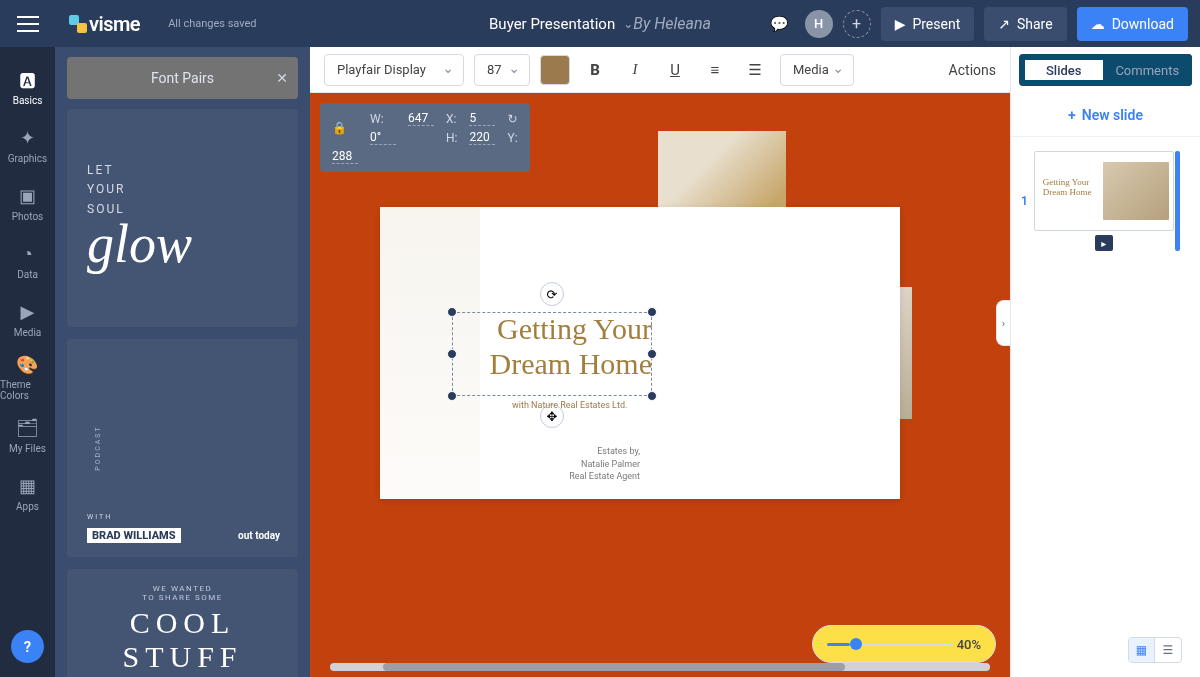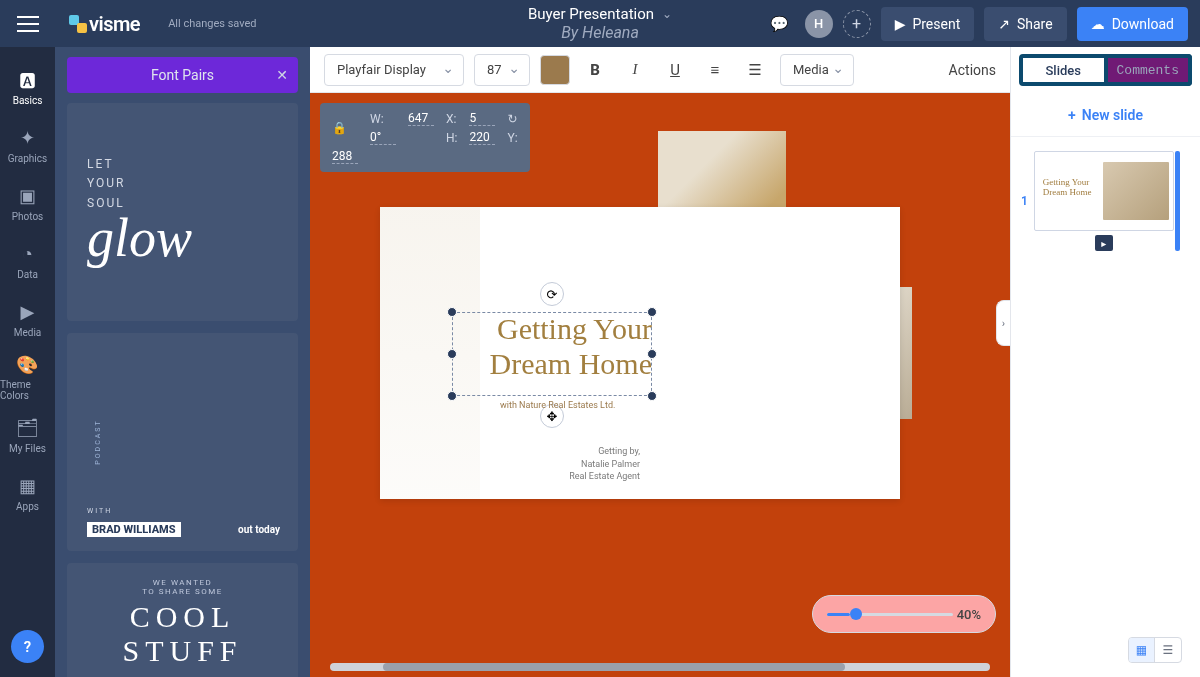--- a/index.html
+++ b/index.html
@@ -9,21 +9,21 @@
 .topbar { height: 47px; background: #2a3c5b; display: flex; align-items: center; color: #fff; }
 .hamburger { width: 55px; height: 47px; display: flex; align-items: center; justify-content: center; cursor: pointer; }
 .hamburger-lines { display: flex; flex-direction: column; gap: 5px; }
 .hamburger-lines span { width: 22px; height: 2px; background: #fff; }
 .logo { display: flex; align-items: center; margin-left: 12px; }
 .logo-icon { width: 22px; height: 22px; position: relative; }
 .logo-icon::before { content: ''; position: absolute; width: 10px; height: 10px; background: #5fc9e8; border-radius: 2px; top: 2px; left: 2px; }
 .logo-icon::after { content: ''; position: absolute; width: 10px; height: 10px; background: #f6c244; border-radius: 2px; bottom: 2px; right: 2px; }
 .logo-text { font-size: 20px; font-weight: 600; letter-spacing: -0.5px; }
 .save-status { margin-left: 28px; font-size: 11px; color: #a0abc0; }
-.doc-center { position: absolute; left: 50%; transform: translateX(-50%); text-align: center; display: flex; flex-direction: column; align-items: center; }
+.doc-center { position: absolute; left: 50%; transform: translateX(-50%); text-align: center; display: flex; flex-direction: row; align-items: center; }
 .doc-center-row { display: flex; align-items: center; gap: 8px; }
 .doc-title { font-size: 15px; font-weight: 400; color: #fff; }
 .doc-author { font-size: 16px; color: #a0abc0; font-style: italic; }
 .doc-chevron { font-size: 12px; color: #a0abc0; }
 .top-right { margin-left: auto; display: flex; align-items: center; gap: 10px; padding-right: 12px; }
 .ic-btn { width: 30px; height: 30px; display: flex; align-items: center; justify-content: center; color: #cfd6e4; cursor: pointer; font-size: 15px; }
 .avatar { width: 28px; height: 28px; border-radius: 50%; background: #8a94a7; color: #fff; display: flex; align-items: center; justify-content: center; font-size: 13px; font-weight: 500; }
 .plus-circle { width: 28px; height: 28px; border: 1px dashed #8a94a7; border-radius: 50%; display: flex; align-items: center; justify-content: center; color: #cfd6e4; cursor: pointer; }
 .btn { height: 34px; padding: 0 14px; border-radius: 4px; display: flex; align-items: center; gap: 7px; font-size: 14px; cursor: pointer; color: #fff; }
 .btn-dark { background: #3a4d6f; }
@@ -31,42 +31,42 @@
 
 
 .left-rail { position: absolute; left: 0; top: 47px; width: 55px; height: 630px; background: #222c41; display: flex; flex-direction: column; align-items: center; padding-top: 12px; gap: 2px; }
 .rail-item { width: 55px; height: 56px; display: flex; flex-direction: column; align-items: center; justify-content: center; gap: 4px; color: #9aa5ba; cursor: pointer; font-size: 10px; }
 .rail-item.active { color: #fff; }
 .rail-item .ri-icon { width: 22px; height: 22px; display: flex; align-items: center; justify-content: center; font-size: 18px; }
 .help-bubble { position: absolute; bottom: 14px; left: 11px; width: 33px; height: 33px; border-radius: 50%; background: #3b82f6; color: #fff; display: flex; align-items: center; justify-content: center; font-size: 15px; font-weight: 600; cursor: pointer; }
 
 
 .side-panel { position: absolute; left: 55px; top: 47px; width: 255px; height: 630px; background: #3a4d6f; overflow: hidden; }
-.panel-header { margin: 10px 12px; height: 36px; background: #6d28d9; border-radius: 4px; display: flex; align-items: center; justify-content: center; position: relative; color: #dfe4ee; font-size: 14px; }
+.panel-header { margin: 10px 12px; height: 42px; background: #737373; border-radius: 4px; display: flex; align-items: center; justify-content: center; position: relative; color: #dfe4ee; font-size: 14px; }
 .panel-close { position: absolute; right: 10px; color: #cfd6e4; cursor: pointer; font-size: 14px; }
 .cards { padding: 0 12px; display: flex; flex-direction: column; gap: 12px; }
 .card { background: #445574; border-radius: 4px; height: 218px; padding: 24px 20px; color: #fff; cursor: pointer; display: flex; flex-direction: column; justify-content: center; }
 .card1-top { font-size: 12px; letter-spacing: 2px; line-height: 1.6; text-align: left; color: #d4d9e4; }
 .card1-script { font-family: 'Brush Script MT', cursive; font-size: 54px; font-style: italic; margin-top: -6px; color: #fff; }
 .card2 { justify-content: flex-start; position: relative; }
 .card2-title { font-size: 21px; font-weight: 800; line-height: 1.2; margin-top: 16px; }
 .card2-left { position: absolute; left: 8px; top: 50%; transform: translateY(-50%) rotate(-90deg); font-size: 7px; letter-spacing: 2px; color: #9db3d6; }
 .card2-with { position: absolute; bottom: 36px; left: 20px; font-size: 7px; letter-spacing: 2px; color: #cfd6e4; }
 .card2-brad { position: absolute; bottom: 14px; left: 20px; font-size: 11px; font-weight: 800; background: #fff; color: #2a3c5b; padding: 1px 5px; }
 .card2-out { position: absolute; bottom: 16px; right: 18px; font-size: 10px; font-weight: 700; margin-top: 29px; }
 .card3 { height: 120px; align-items: center; text-align: center; }
 .card3-small { font-size: 8px; letter-spacing: 1.5px; color: #bfc8dc; margin-bottom: 4px; }
 .card3-big { font-family: 'Times New Roman', serif; font-size: 30px; letter-spacing: 6px; }
 
 
 .right-col { position: absolute; right: 0; top: 47px; width: 190px; height: 630px; background: #fff; border-left: 1px solid #e3e6ec; display: flex; flex-direction: column; }
 .right-tabs { height: 46px; display: flex; align-items: center; padding: 7px 8px; gap: 0; }
-.rtab { flex: 1; height: 32px; display: flex; align-items: center; justify-content: center; font-size: 13px; border: 4px solid #0c4a6e; cursor: pointer; }
+.rtab { flex: 1; height: 32px; display: flex; align-items: center; justify-content: center; font-size: 13px; border: 6px solid #0c4a6e; cursor: pointer; }
 .rtab:first-child { border-radius: 4px 0 0 4px; background: #fff; color: #2a3c5b; font-weight: 500; }
-.rtab:last-child { border-radius: 0 4px 4px 0; background: #701a75; color: #9aa5ba; border-left: none; font-family: Liberation Mono, monospace; }
+.rtab:last-child { border-radius: 0 4px 4px 0; background: #0c4a6e; color: #9aa5ba; border-left: none; }
 .new-slide { height: 44px; display: flex; align-items: center; justify-content: center; gap: 6px; color: #3b82f6; font-size: 14px; font-weight: 600; cursor: pointer; border-bottom: 1px solid #eef0f4; }
 .thumb-wrap { padding: 14px 10px; display: flex; align-items: center; gap: 6px; }
 .thumb-num { font-size: 12px; color: #3b82f6; font-weight: 600; }
 .thumb { width: 140px; height: 80px; background: #fff; border: 1px solid #cfd6e4; border-radius: 2px; position: relative; overflow: hidden; }
 .thumb-bar { position: absolute; right: -6px; top: 0; width: 5px; height: 100%; background: #3b82f6; border-radius: 2px; }
 .thumb-text { position: absolute; left: 8px; top: 26px; font-family: 'Times New Roman', serif; font-size: 9px; color: #a07c3e; line-height: 1.1; }
 .thumb-img { position: absolute; right: 4px; top: 10px; width: 66px; height: 58px; background: linear-gradient(135deg, #d8c9b0, #b5a07c); border-radius: 1px; }
 .thumb-trans { width: 18px; height: 16px; background: #2a3c5b; border-radius: 2px; margin: 4px auto 0; display: flex; align-items: center; justify-content: center; color: #fff; font-size: 10px; }
 .expand-tab { position: absolute; right: 190px; top: 300px; width: 14px; height: 46px; background: #fff; border: 1px solid #e3e6ec; border-right: none; border-radius: 8px 0 0 8px; display: flex; align-items: center; justify-content: center; color: #6b7280; cursor: pointer; font-size: 11px; }
 .view-toggle { position: absolute; bottom: 14px; right: 18px; display: flex; border: 1px solid #d6dae2; border-radius: 4px; overflow: hidden; }
@@ -96,32 +96,32 @@
 .slide-overlay { position: absolute; left: 0; top: 0; width: 100px; height: 100%; background: linear-gradient(180deg, rgba(230,220,200,0.3), rgba(230,220,200,0.1)); }
 .sel-box { position: absolute; left: 72px; top: 105px; width: 200px; height: 84px; }
 .sel-border { position: absolute; inset: 0; border: 1px dashed #7a8aa5; }
 .handle { position: absolute; width: 10px; height: 10px; background: #2a3c5b; border: 1px solid #fff; border-radius: 50%; }
 .h-tl { left: -5px; top: -5px; } .h-tr { right: -5px; top: -5px; }
 .h-bl { left: -5px; bottom: -5px; } .h-br { right: -5px; bottom: -5px; }
 .h-ml { left: -5px; top: calc(50% - 5px); } .h-mr { right: -5px; top: calc(50% - 5px); }
 .rotate-h { position: absolute; left: calc(50% - 12px); top: -30px; width: 24px; height: 24px; background: #fff; border: 1px solid #c4cbd8; border-radius: 50%; display: flex; align-items: center; justify-content: center; font-size: 13px; cursor: pointer; }
 .move-h { position: absolute; left: calc(50% - 12px); bottom: -32px; width: 24px; height: 24px; background: #fff; border: 1px solid #c4cbd8; border-radius: 50%; display: flex; align-items: center; justify-content: center; font-size: 13px; cursor: move; }
 .headline { font-family: 'Times New Roman', 'Playfair Display', serif; font-size: 30px; line-height: 1.15; color: #a27f3f; text-align: right; }
-.subhead { position: absolute; left: 120px; top: 193px; font-size: 9px; color: #9b7a4d; }
+.subhead { position: absolute; left: 132px; top: 193px; font-size: 9px; color: #9b7a4d; }
 .prepared { position: absolute; right: 260px; top: 238px; font-size: 9px; color: #7a7a7a; text-align: right; line-height: 1.4; }
 .img1 { position: absolute; left: 348px; top: 84px; width: 128px; height: 140px; background: linear-gradient(135deg, #e8dfce 30%, #c7a66b 70%); }
 .img2 { position: absolute; left: 362px; top: 218px; width: 180px; height: 210px; background: linear-gradient(160deg, #f2ece1, #c9b896 60%, #a8926c); }
 .img3 { position: absolute; left: 522px; top: 240px; width: 80px; height: 132px; background: linear-gradient(140deg, #ece6da, #b9ac95); }
 
 
 .hscroll { position: absolute; left: 20px; right: 20px; bottom: 6px; height: 8px; background: #cfd2d8; border-radius: 4px; }
 .hscroll-thumb { position: absolute; left: 8%; width: 70%; height: 100%; background: #9aa0ab; border-radius: 4px; }
 
 
-.zoom { position: absolute; right: 204px; bottom: 44px; width: 184px; height: 38px; background: #fca5a5; border: 1px solid #d6dae2; border-radius: 20px; display: flex; align-items: center; padding: 0 14px; gap: 4px; }
+.zoom { position: absolute; right: 204px; bottom: 14px; width: 184px; height: 38px; background: #fde047; border: 1px solid #d6dae2; border-radius: 20px; display: flex; align-items: center; padding: 0 14px; gap: 4px; }
 .zoom-track { flex: 1; height: 3px; background: #d6dae2; position: relative; border-radius: 2px; }
 .zoom-fill { position: absolute; left: 0; width: 18%; height: 100%; background: #3b82f6; border-radius: 2px; }
 .zoom-handle { position: absolute; left: 18%; top: -5px; width: 12px; height: 12px; background: #3b82f6; border-radius: 50%; }
 .zoom-val { font-size: 13px; color: #444; font-weight: 500; }
 </style>
 </head>
 <body>
 
 <div class="topbar">
   <div class="hamburger">
@@ -273,21 +273,21 @@
       <div class="handle h-bl"></div>
       <div class="handle h-br"></div>
       <div class="handle h-ml"></div>
       <div class="handle h-mr"></div>
       <div class="rotate-h">⟳</div>
       <div class="move-h">✥</div>
       <div class="headline">Getting Your Dream Home</div>
     </div>
     <div class="subhead">with Nature Real Estates Ltd.</div>
     <div class="prepared">
-      <div>Getting by,</div>
+      <div>Estates by,</div>
       <div>Natalie Palmer</div>
       <div>Real Estate Agent</div>
     </div>
   </div>
 
   <div class="hscroll">
     <div class="hscroll-thumb"></div>
   </div>
 </div>
 

